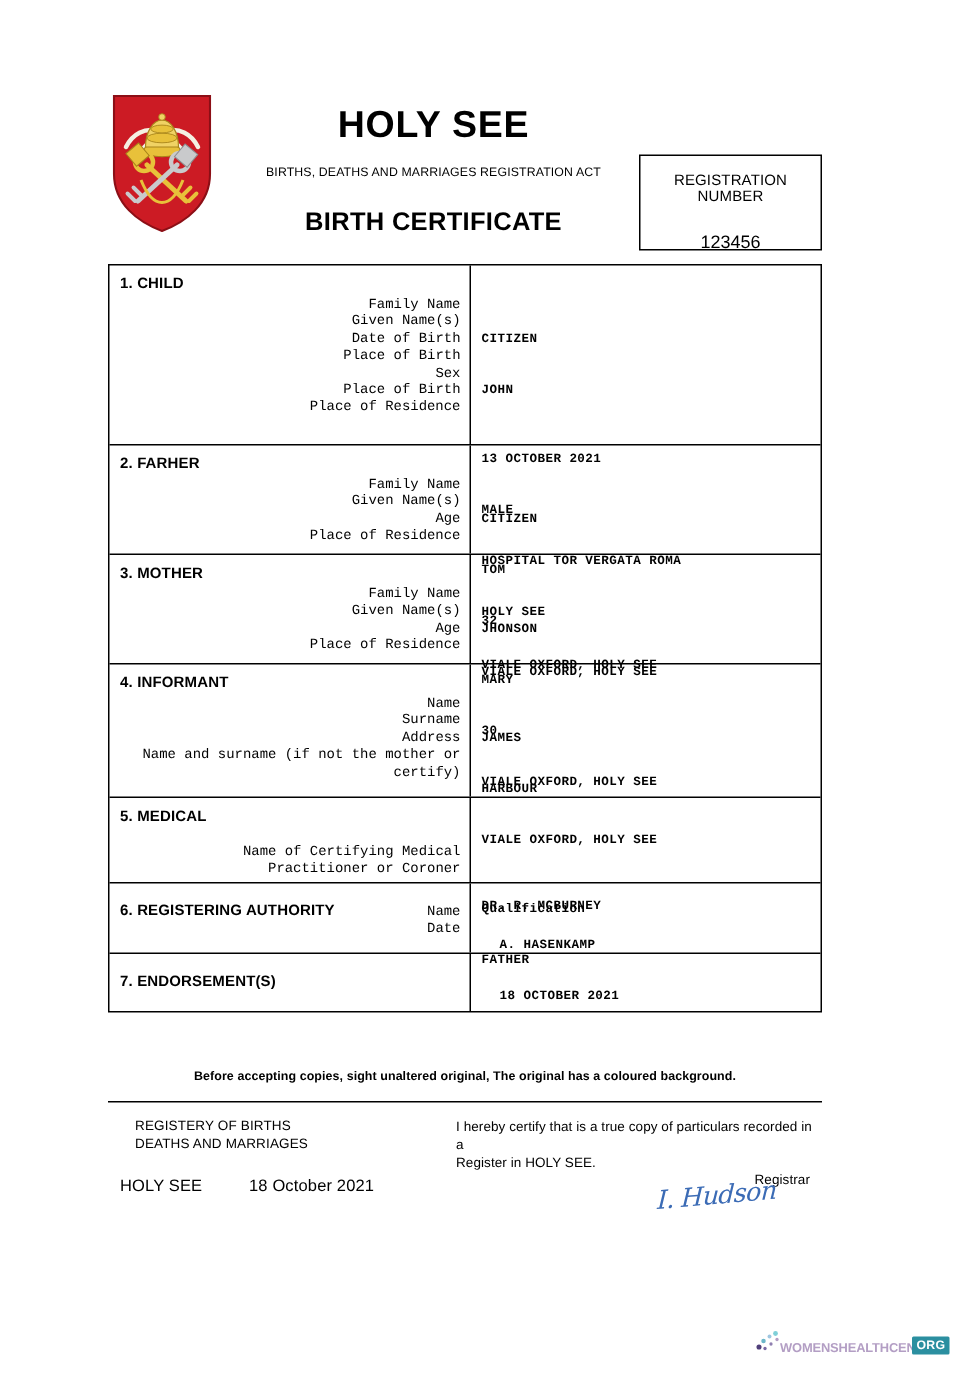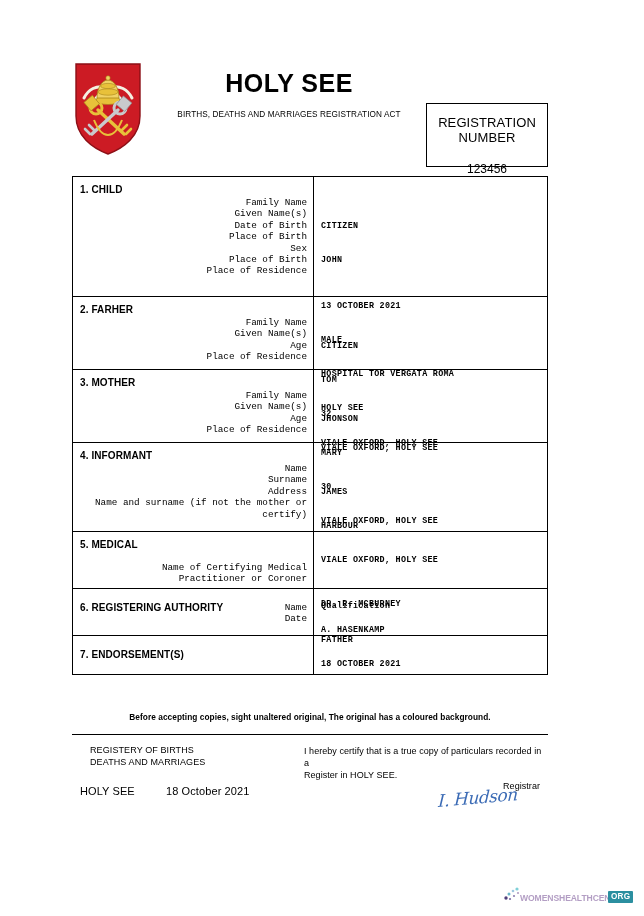--- a/index.html
+++ b/index.html
@@ -68,21 +68,21 @@
     position: absolute;
     left: 354px;
     top: 51px;
     width: 122px;
     height: 64px;
     border: 1.3px solid #000;
     text-align: center;
     box-sizing: border-box;
   }
   .regbox-label {
-    font-size: 13px;
+    font-size: 10px;
     margin-top: 11px;
     letter-spacing: 0.1px;
   }
   .regbox-value {
     font-size: 12px;
     margin-top: 17px;
   }
 
   
   .table {
@@ -293,20 +293,21 @@
         <rect x="14" y="40" width="11" height="11" fill="#E8C13A" stroke="#a8841a" stroke-width="0.7" transform="rotate(-40 19 45)"></rect>
         <rect x="47" y="40" width="11" height="11" fill="#C9CACC" stroke="#8d8e90" stroke-width="0.7" transform="rotate(40 52 45)"></rect>
 
         <path d="M22 62 C30 82 42 82 50 62" stroke="#E8C13A" stroke-width="2" fill="none"></path>
       </svg>
     </div>
 
     <div class="header-center">
       <div class="doc-title">HOLY SEE</div>
       <div class="doc-act">BIRTHS,  DEATHS AND MARRIAGES REGISTRATION ACT</div>
+      <div class="doc-subtitle">BIRTH CERTIFICATE</div>
     </div>
 
     <div class="regbox">
       <div class="regbox-label">REGISTRATION NUMBER</div>
       <div class="regbox-value">123456</div>
     </div>
   </div>
 
   <div class="table">
 
@@ -414,21 +415,21 @@
         </div>
       </div>
       <div class="col-right">
         <div style="height:37px;"></div>
         <div class="values">
           <span class="val">DR. R. MCBURNEY</span>
         </div>
       </div>
     </div>
 
-    <div class="section" style="height:47px;">
+    <div class="section" style="height:47px;gap:12px;">
       <div class="col-left">
         <div class="sec-title" style="position:absolute; left:7px; top:13px;">6. REGISTERING AUTHORITY</div>
         <div class="labels" style="margin-top:6px;">
           <span class="lbl">Name</span>
           <span class="lbl">Date</span>
         </div>
       </div>
       <div class="col-right">
         <div style="height:6px;"></div>
         <div class="values">

